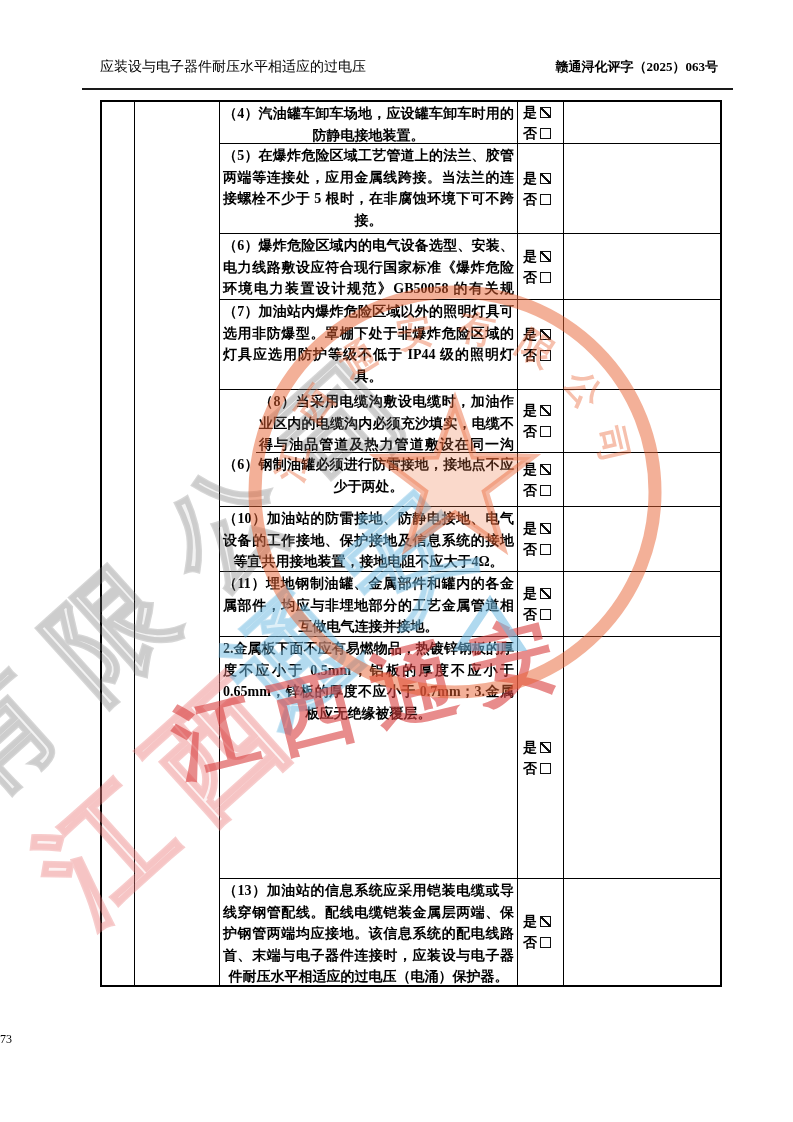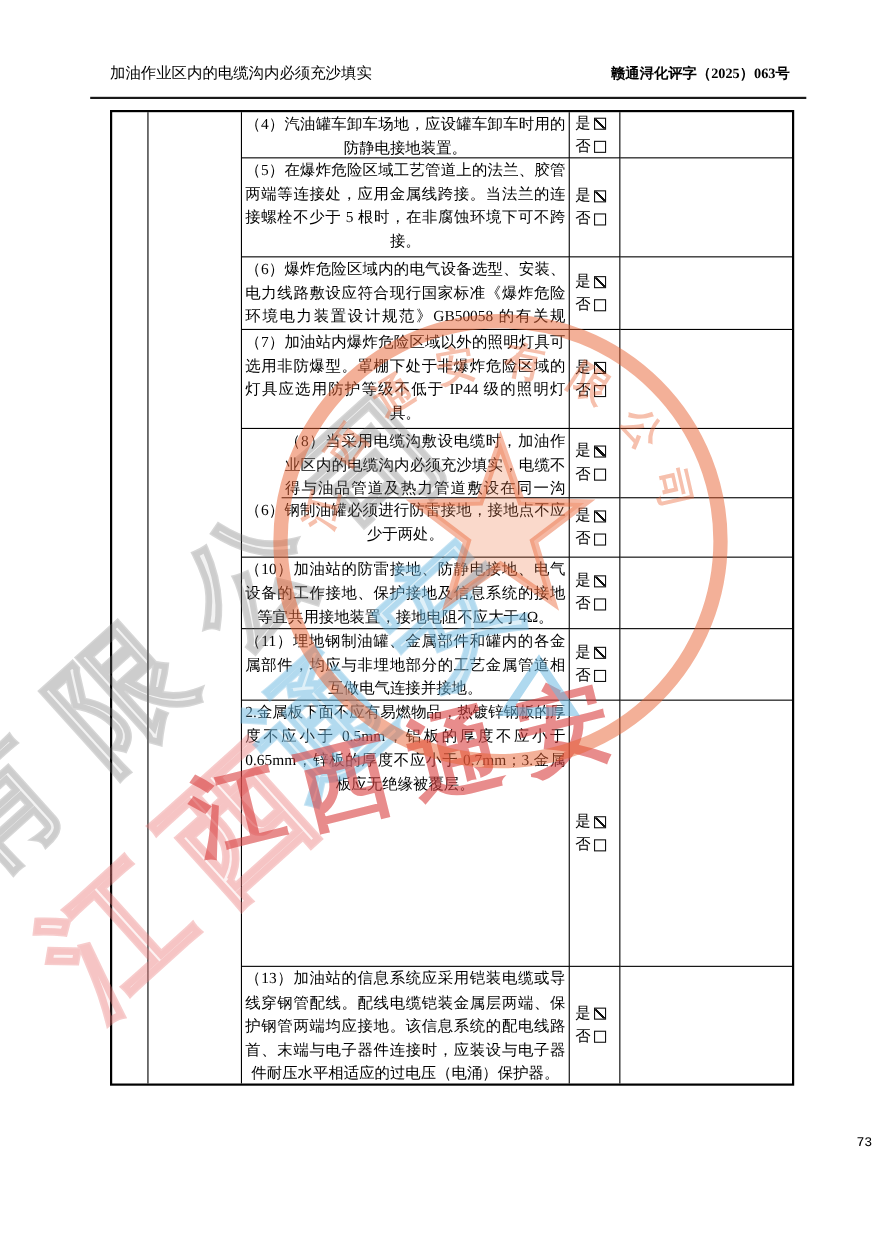--- a/index.html
+++ b/index.html
@@ -10,37 +10,37 @@
   }
   
   .hdr{position:absolute;left:100px;top:58px;width:618px;display:flex;
        justify-content:space-between;align-items:baseline;}
   .hdr-left{font-size:14px;letter-spacing:0px;}
   .hdr-right{font-size:13px;font-weight:bold;}
   .hdr-rule{position:absolute;left:82px;top:88px;width:651px;height:2px;background:#1a1a1a;}
   
   .tbl{position:absolute;left:100px;top:100px;width:618px;
        border:2px solid #000;display:grid;box-sizing:content-box;
-       grid-template-columns:33px 85px 298px 46px 156px;background:transparent;z-index:1;}
+       grid-template-columns:33px 85px 298px 46px 156px;background:transparent;z-index:1;font-weight:bold;}
   .cell{border-right:1px solid #000;border-bottom:1px solid #000;box-sizing:border-box;min-width:0;}
   .sidecol{border-bottom:none;}
   .note{border-right:none;}
   .last{border-bottom:none;}
   .txt{font-size:14px;line-height:21.5px;padding:1px 3px 0 3px;overflow:hidden;
        text-align:justify;text-align-last:center;text-justify:inter-ideograph;}
   .txt p{margin:0;text-align:justify;text-align-last:center;}
   .ans{display:flex;flex-direction:column;justify-content:center;
        padding-left:5px;font-size:14px;line-height:21px;overflow:hidden;}
   .ansline{white-space:nowrap;display:flex;align-items:center;}
   .box{display:inline-block;width:11px;height:11px;border:1.5px solid #111;
        margin-left:3px;box-sizing:border-box;background:#fff;}
   .box.checked{background:
       linear-gradient(to top right,transparent 42%,#111 42%,#111 58%,transparent 58%),#fff;}
   
-  .pageno{position:absolute;left:0;top:1032px;width:100%;text-align:right;font-size:12px;font-family:Liberation Mono, monospace;}
+  .pageno{position:absolute;left:0;top:1032px;width:100%;text-align:left;font-size:12px;}
   
   .wm{position:absolute;left:0;top:0;width:793px;height:1122px;pointer-events:none;z-index:2;}
   .wm-gray{position:absolute;left:-280px;top:905px;transform:rotate(-42deg);
        transform-origin:left center;font-size:118px;font-weight:bold;letter-spacing:38px;
        white-space:nowrap;color:rgba(0,0,0,0.05);
        -webkit-text-stroke:2.5px rgba(120,120,120,0.30);}
   .wm-red{position:absolute;left:175px;top:690px;transform:rotate(-14deg);
        transform-origin:left center;font-size:84px;font-weight:bold;letter-spacing:18px;
        white-space:nowrap;color:rgba(217,64,64,0.60);}
   .wm-pink{position:absolute;left:60px;top:810px;transform:rotate(-42deg);
@@ -50,21 +50,21 @@
   .wm-blue{position:absolute;left:250px;top:620px;transform:rotate(-42deg);
        transform-origin:left center;font-size:120px;font-weight:bold;letter-spacing:34px;
        white-space:nowrap;color:rgba(110,185,225,0.22);
        -webkit-text-stroke:2px rgba(110,185,225,0.40);}
   .stamp-svg{position:absolute;left:235px;top:272px;}
 </style>
 </head>
 <body>
 
 <div class="hdr">
-  <span class="hdr-left">加油作业区内的电缆沟内必须充沙填实</span>
+  <span class="hdr-left">应装设与电子器件耐压水平相适应的过电压</span>
   <span class="hdr-right">赣通浔化评字（2025）063号</span>
 </div>
 <div class="hdr-rule"></div>
 
 <div class="tbl" id="tbl" style="grid-template-rows: 42px 90px 66px 90px 63px 54px 65px 65px 242px 106px;">
     <div class="cell sidecol" style="grid-area: 1 / 1 / span 10;"></div>
     <div class="cell sidecol" style="grid-area: 1 / 2 / span 10;"></div>
     <div class="cell txt" style="grid-area: 1 / 3;">
       <p>（4）汽油罐车卸车场地，应设罐车卸车时用的防静电接地装置。</p>
     </div>

